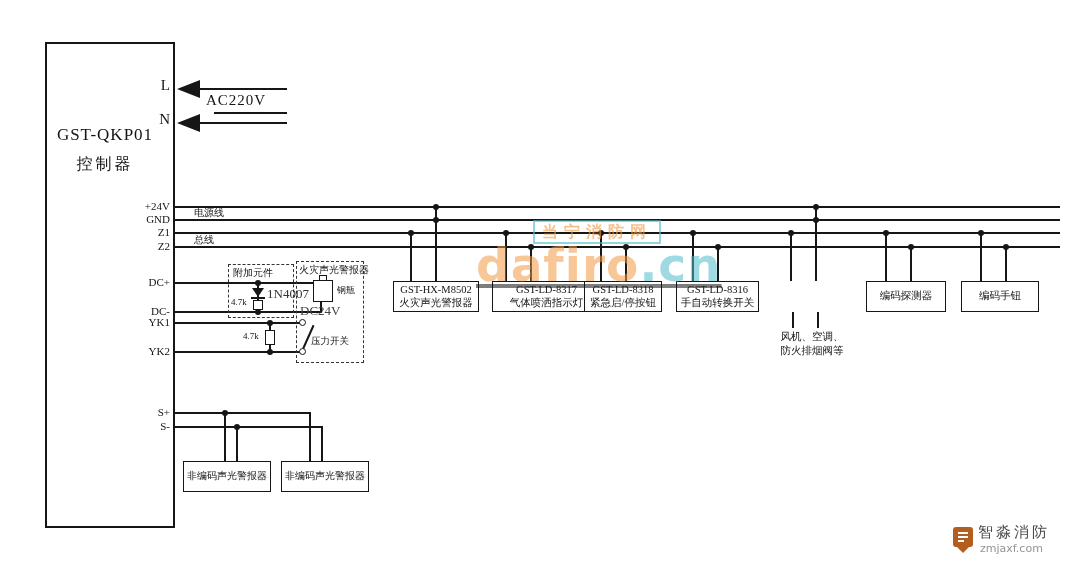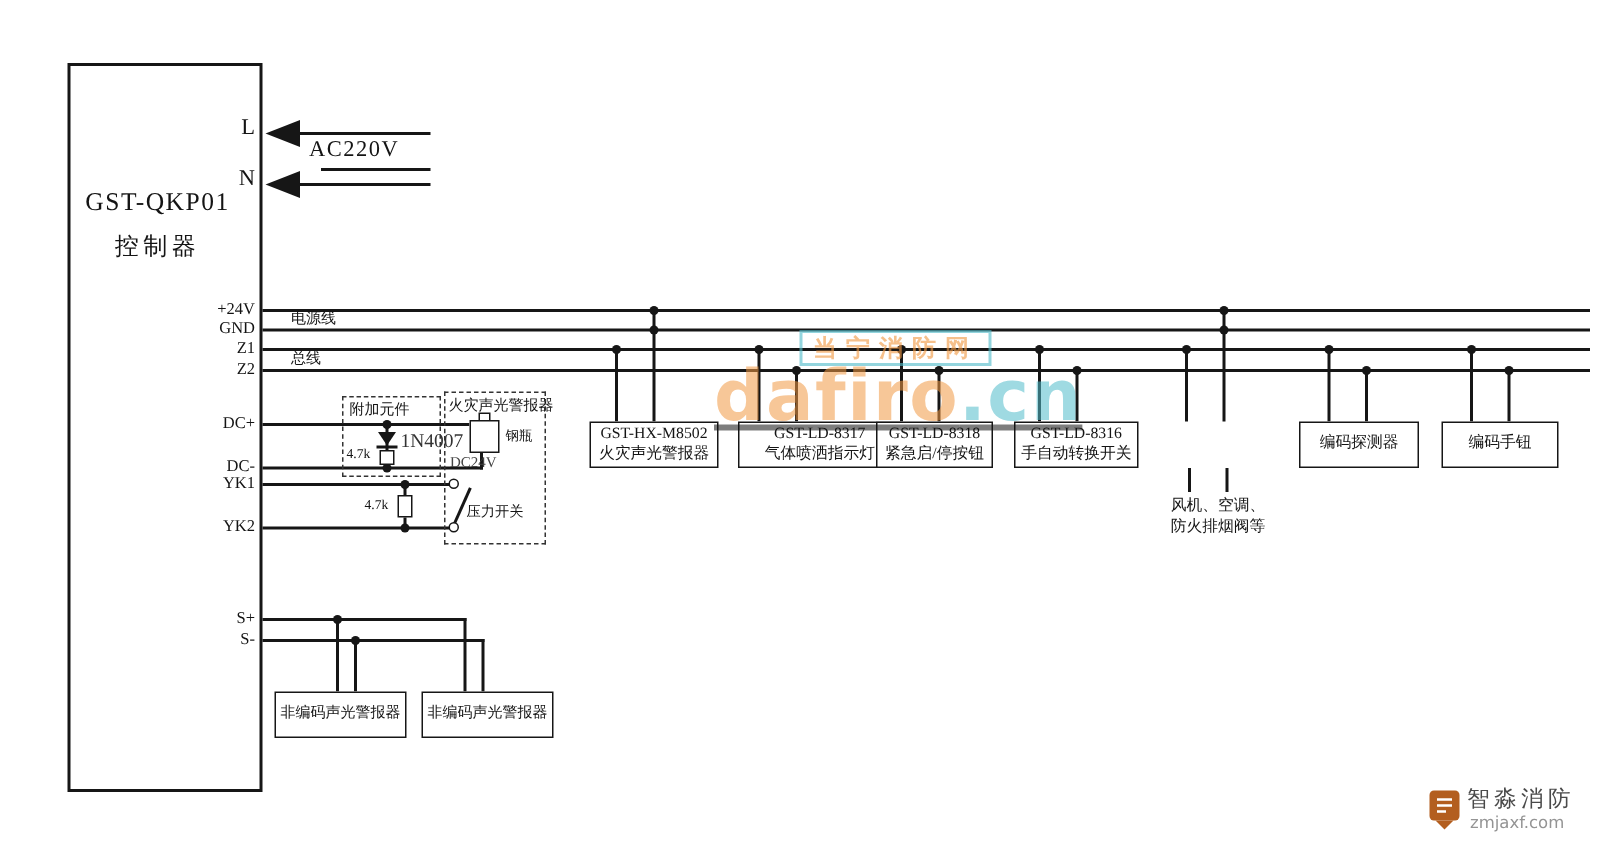--- a/index.html
+++ b/index.html
@@ -100,21 +100,21 @@
   <div class="box" style="left:265px;top:330px;width:10px;height:15px;border:1.5px solid var(--wire);background:#fff;z-index:3"></div>
   <div class="lbl" style="left:243px;top:331px;font-size:9px">4.7k</div>
   <div class="dot" style="left:267px;top:320px"></div>
   <div class="dot" style="left:267px;top:349px"></div>
 
   <div class="dash" style="left:296px;top:261px;width:68px;height:102px"></div>
   <div class="lbl" style="left:299px;top:263px;font-size:10px">火灾声光警报器</div>
   <div class="box" style="left:319px;top:275px;width:8px;height:7px;border:1.5px solid var(--wire);background:#fff;z-index:3"></div>
   <div class="box" style="left:313px;top:280px;width:20px;height:22px;border:1.5px solid var(--wire);background:#fff;z-index:3"></div>
   <div class="lbl" style="left:337px;top:284px;font-size:9px">钢瓶</div>
-  <div class="lbl" style="left:300px;top:303px;font-size:10px;color:#444">DC24V</div>
+  <div class="lbl" style="left:300px;top:303px;font-size:13px;color:#444">DC24V</div>
   <div class="circ" style="left:299px;top:319px"></div>
   <div class="circ" style="left:299px;top:348px"></div>
   <div class="wv" style="left:302px;top:323px;height:26px;transform:rotate(24deg);transform-origin:50% 100%"></div>
   <div class="lbl" style="left:311px;top:335px;font-size:9.5px">压力开关</div>
 
   <div class="wv" style="left:410px;top:232px;height:49px"></div>
   <div class="wv" style="left:435px;top:206px;height:75px"></div>
   <div class="dot" style="left:408px;top:230px"></div>
   <div class="dot" style="left:433px;top:204px"></div>
   <div class="dot" style="left:433px;top:217px"></div>

